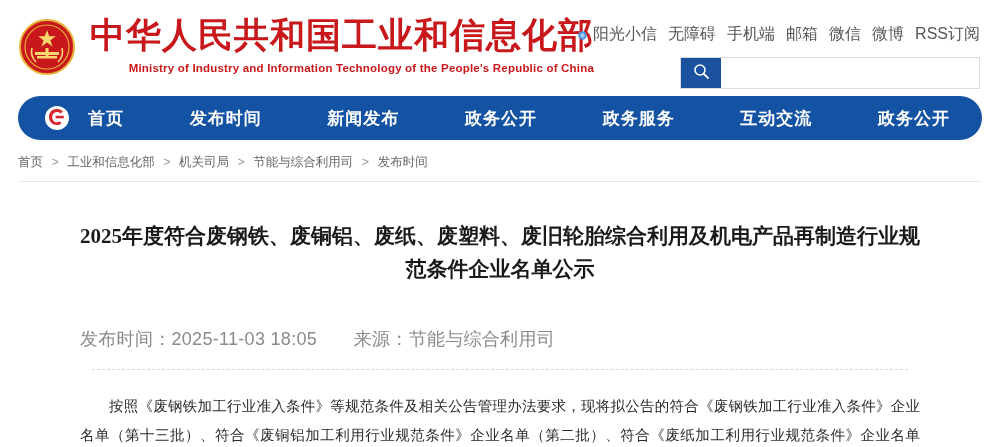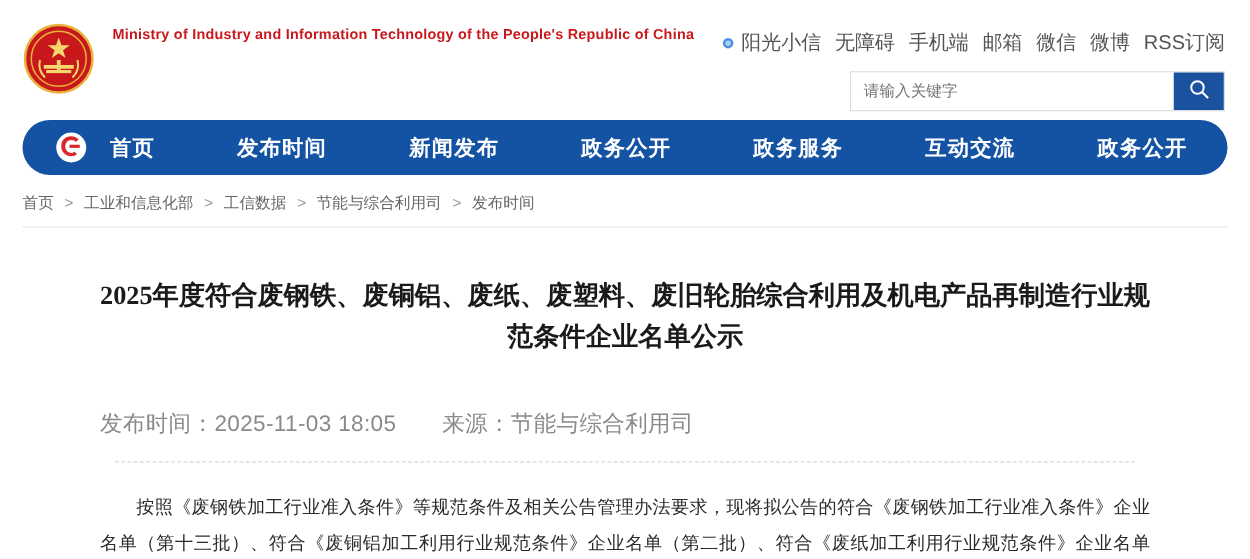--- a/index.html
+++ b/index.html
@@ -192,20 +192,21 @@
       <polygon points="29,12 31.2,18.2 37.8,18.2 32.4,22.2 34.5,28.4 29,24.5 23.5,28.4 25.6,22.2 20.2,18.2 26.8,18.2" fill="#f5d76e"></polygon>
       <rect x="17" y="34" width="24" height="3" fill="#f5d76e"></rect>
       <rect x="19" y="38" width="20" height="2.5" fill="#f5d76e"></rect>
       <rect x="27.5" y="30" width="3" height="10" fill="#f5d76e"></rect>
       <path d="M14 30 Q12 38 18 44" stroke="#f5d76e" stroke-width="1.6" fill="none"></path>
       <path d="M44 30 Q46 38 40 44" stroke="#f5d76e" stroke-width="1.6" fill="none"></path>
     </svg>
   </div>
 
   <div class="title-block">
+    <div class="site-title-cn">中华人民共和国工业和信息化部</div>
     <div class="site-title-en">Ministry of Industry and Information Technology of the People's Republic of China</div>
   </div>
 
   <div class="header-right">
     <div class="toplinks">
       <span class="toplink-first">
         <span class="sun-icon">
           <svg width="13" height="13" viewBox="0 0 13 13">
             <circle cx="6.5" cy="6.5" r="4.2" fill="#4a90e2"></circle>
             <circle cx="6.5" cy="6.5" r="2.2" fill="#a8d0f5"></circle>
@@ -215,21 +216,20 @@
       </span>
       <a href="#">无障碍</a>
       <a href="#">手机端</a>
       <a href="#">邮箱</a>
       <a href="#">微信</a>
       <a href="#">微博</a>
       <a href="#">RSS订阅</a>
     </div>
 
     <div class="searchbar">
-      <input type="text" placeholder="请输入关键字" style="">
       <button class="search-btn">
         <span>
           <svg width="17" height="17" viewBox="0 0 17 17">
             <circle cx="7" cy="7" r="5" fill="none" stroke="#ffffff" stroke-width="1.6"></circle>
             <line x1="10.8" y1="10.8" x2="15" y2="15" stroke="#ffffff" stroke-width="1.8" stroke-linecap="round"></line>
           </svg>
         </span>
       </button>
     </div>
   </div>
@@ -252,21 +252,21 @@
     <a class="nav-item" href="#">互动交流</a>
     <a class="nav-item" href="#">政务公开</a>
   </div>
 </div>
 
 <div class="breadcrumb">
   <a href="#">首页</a>
   <span class="sep">&gt;</span>
   <a href="#">工业和信息化部</a>
   <span class="sep">&gt;</span>
-  <a href="#">工信数据</a>
+  <a href="#">机关司局</a>
   <span class="sep">&gt;</span>
   <a href="#">节能与综合利用司</a>
   <span class="sep">&gt;</span>
   <a href="#">发布时间</a>
 </div>
 
 <div class="article">
   <h1 class="article-title">2025年度符合废钢铁、废铜铝、废纸、废塑料、废旧轮胎综合利用及机电产品再制造行业规范条件企业名单公示</h1>
 
   <div class="meta">

